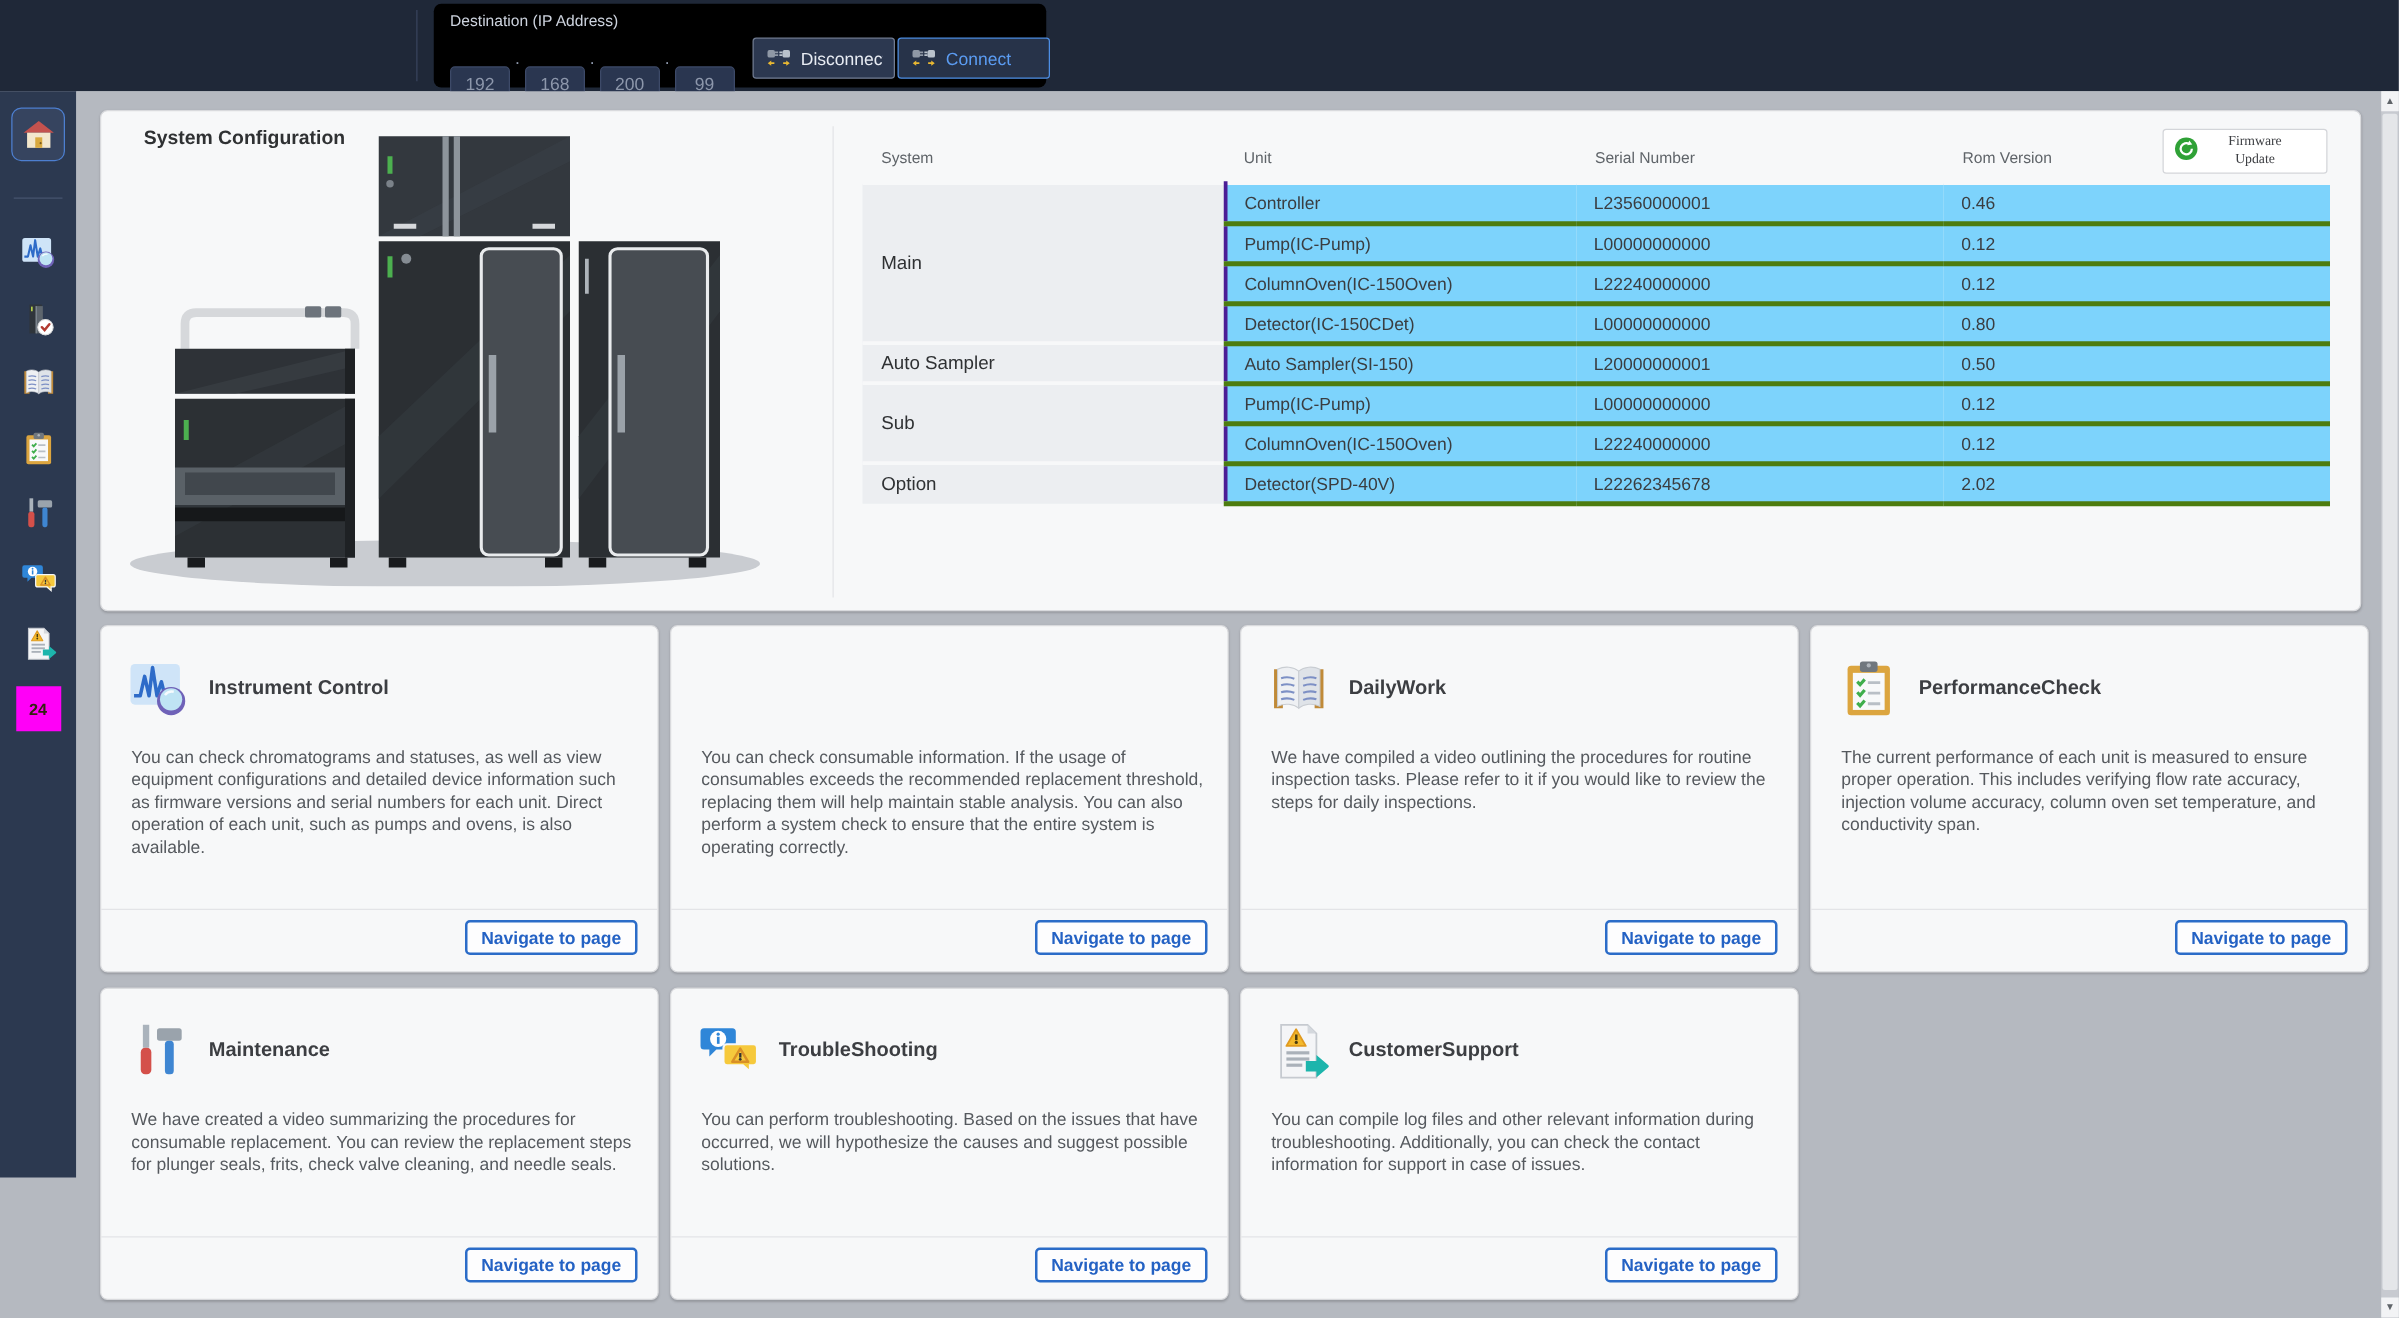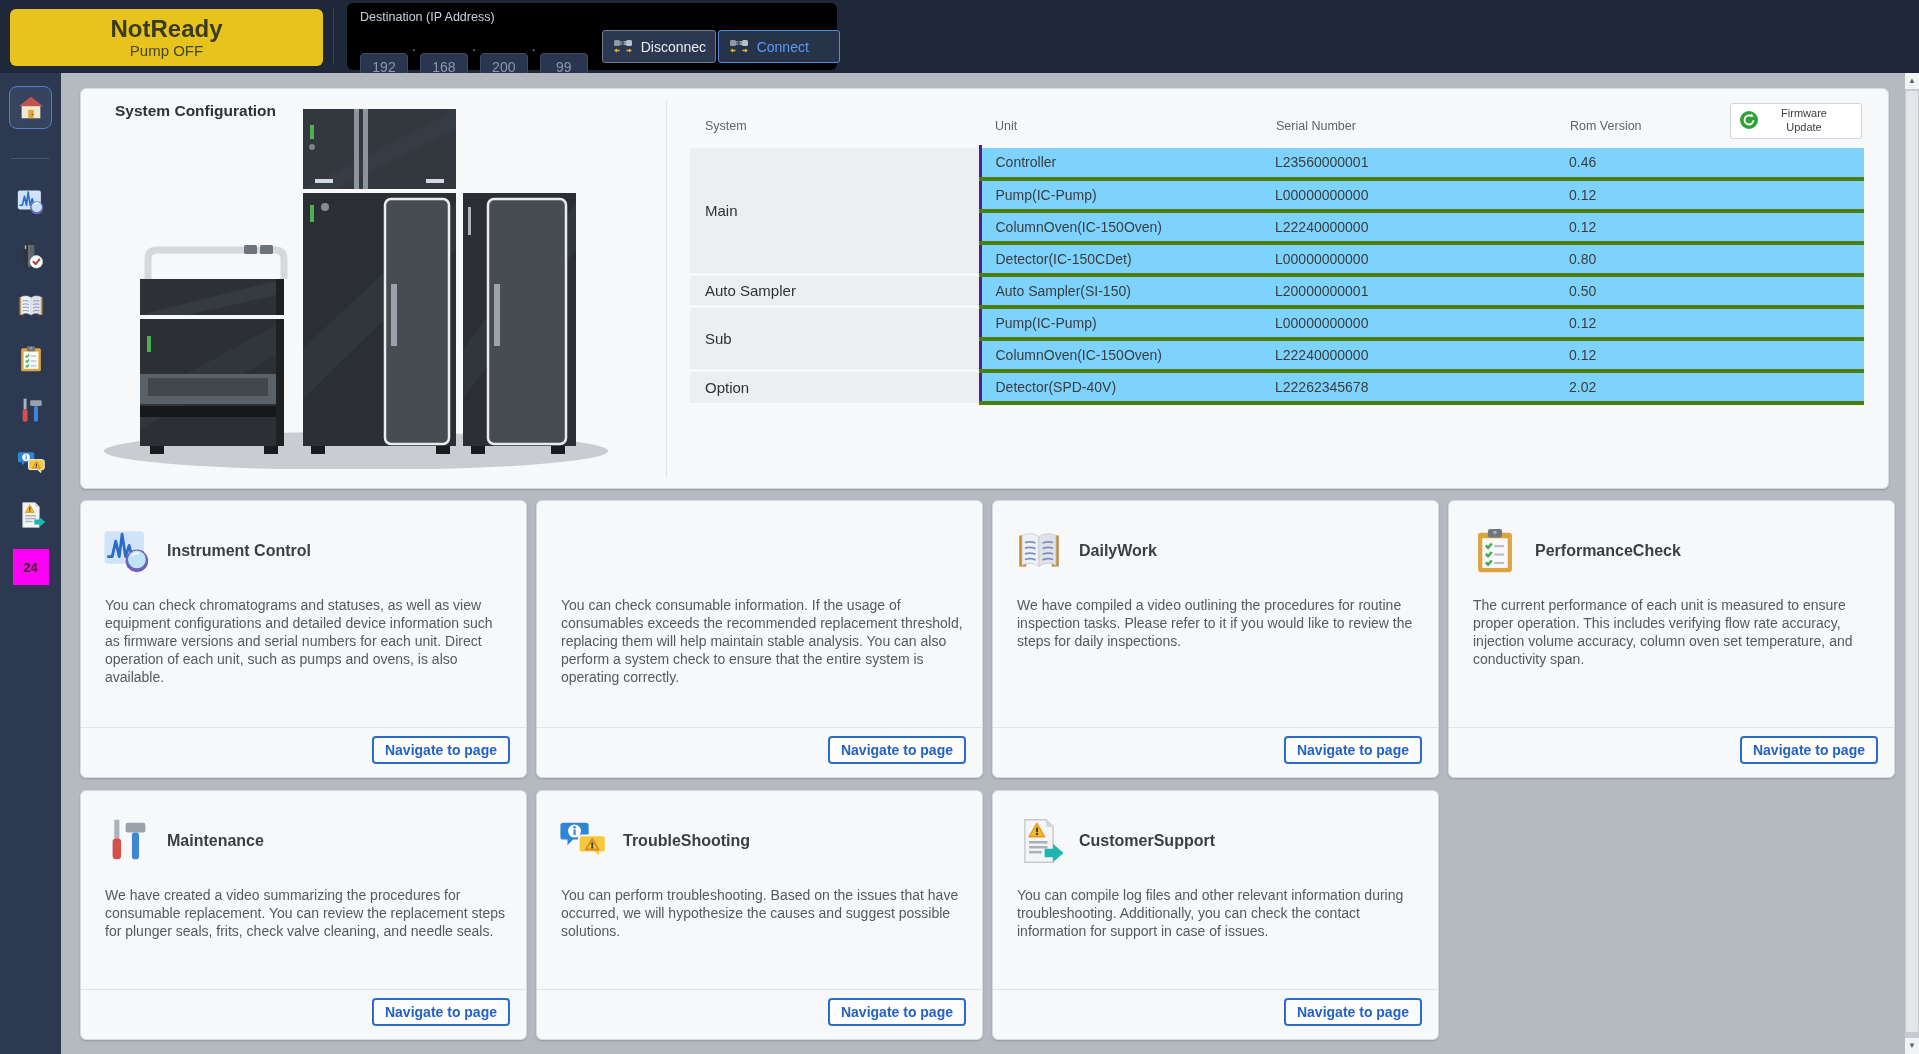--- a/index.html
+++ b/index.html
@@ -24,21 +24,21 @@
   .ip-dot { color:#8d97ab; font-size:14px; margin:0 4px 0 4px; line-height:29px; }
   .conn-btn { display:flex; align-items:center; gap:7px; height:33px; margin-left:12px;
               background:#2c3850; border:1px solid #717c92; border-radius:3px; padding:0 9px;
               color:#e8ecf3; font-size:14px; cursor:pointer; font-family:"Liberation Sans",sans-serif; }
   .conn-btn .conn-label { white-space:nowrap; overflow:hidden; }
   .conn-btn.disconnect { width:114px; margin-left:14px; }
   .conn-btn.connect { width:122px; margin-left:2px; border:1.5px solid #4d8ee4; background:#273349; color:#5b9cf2; }
   .plug-icon { width:22px; height:15px; flex:0 0 auto; }
 
   
-  .sidebar { position:absolute; left:0; top:73px; width:61px; height:981px; background:#2c3950; }
+  .sidebar { position:absolute; left:0; top:73px; width:61px; height:869px; background:#2c3950; }
   .side-item { position:absolute; left:0; width:61px; height:44px; display:flex;
                align-items:center; justify-content:center; cursor:pointer; }
   .side-item svg { width:28px; height:28px; }
   .side-item.selected { left:9px; width:43px; height:43px; background:#36445f;
                         border:1.5px solid #4d7fd0; border-radius:8px; }
   .side-divider { position:absolute; left:11px; width:39px; height:1px; background:#46546e; }
   .badge24 { width:36px; height:36px; background:#ff00f7; color:#321; font-size:13px; font-weight:bold;
              display:flex; align-items:center; justify-content:center; }
 
   
@@ -46,21 +46,21 @@
 
   .sys-panel { position:absolute; left:19px; top:15px; width:1809px; height:401px;
                background:#f7f8f9; border:1px solid #d9dadd; border-radius:6px;
                box-shadow:0 1px 2px rgba(0,0,0,.18); }
   .panel-title { position:absolute; left:34px; top:13px; font-size:15.5px; font-weight:600; color:#2f3133; }
   .instrument-figure { position:absolute; left:15px; top:10px; width:530px; height:375px; }
   .v-div { position:absolute; left:585px; top:12px; width:1px; height:377px; background:#e3e4e7; }
 
   .fw-btn { position:absolute; left:1649px; top:14px; width:132px; height:36px; background:#fff;
             border:1px solid #d3d5d9; border-radius:3px; display:flex; align-items:center; gap:8px;
-            padding:0 8px; cursor:pointer; font-family:Liberation Sans, sans-serif; }
+            padding:0 8px; cursor:pointer; font-family:Liberation Serif, serif; }
   .fw-btn svg { width:20px; height:20px; flex:0 0 auto; }
   .fw-label { font-size:11px; color:#3c3e42; text-align:center; line-height:1.25; width:74px; }
 
   .sys-table-wrap { position:absolute; left:609px; top:22px; width:1174px; }
   table.sys-table { width:100%; border-collapse:collapse; table-layout:fixed; }
   .sys-table col.c-group { width:290px; } .sys-table col.c-unit { width:281px; }
   .sys-table col.c-serial { width:294px; } .sys-table col.c-rom { width:309px; }
   .sys-table th { font-size:12.5px; font-weight:400; color:#5f6469; text-align:left;
                   padding:8px 0 12px 15px; }
   .sys-table td { font-size:14px; color:#3a3d40; height:32px; padding-left:14px;
@@ -94,24 +94,20 @@
   .sb-arrow.up { top:0; } .sb-arrow.down { bottom:0; }
   .sb-thumb { position:absolute; left:1px; top:18px; width:12px; height:941px;
               background:#e4e6e9; border-radius:2px; }
 </style>
 </head>
 <body>
 
 <div class="app">
 
   <header class="topbar">
-    <div class="status-badge">
-      <div class="status-state">NotReady</div>
-      <div class="status-detail">Pump OFF</div>
-    </div>
     <div class="topbar-sep"></div>
     <div class="dest-group">
       <div class="dest-label">Destination (IP Address)</div>
       <div class="dest-row">
         <div class="ip-fields" id="ip-fields">
             <input class="ip-field" value="192" style="">
             <span class="ip-dot">.</span>
             <input class="ip-field" value="168" style="">
             <span class="ip-dot">.</span>
             <input class="ip-field" value="200" style="">

